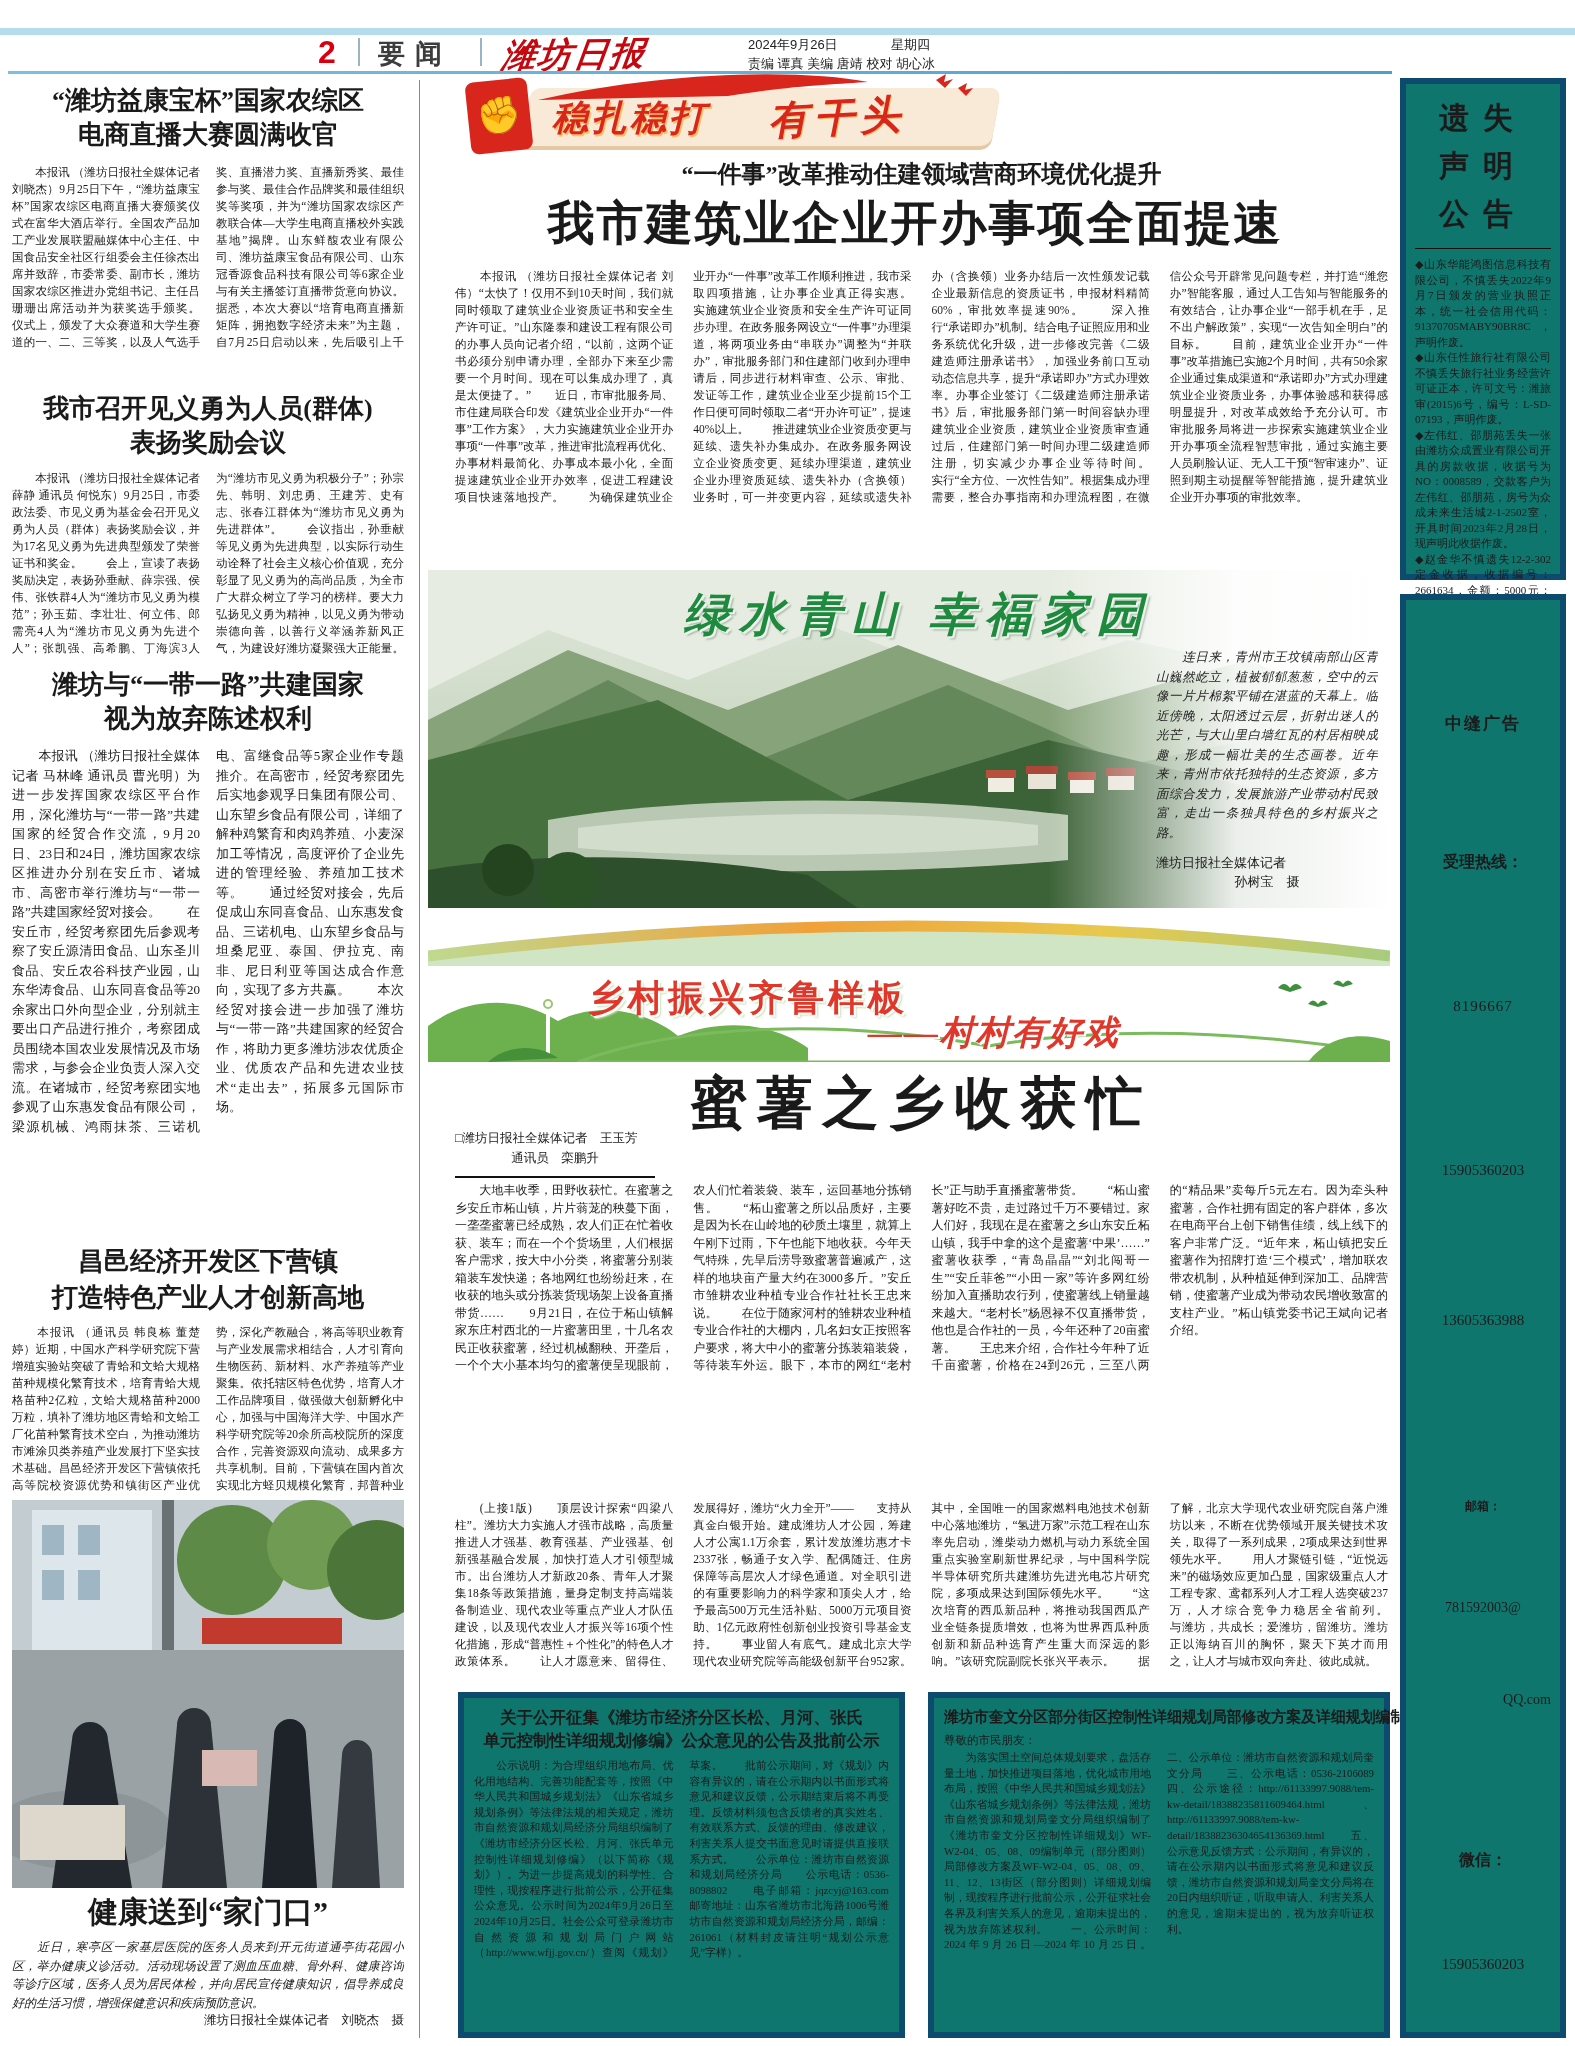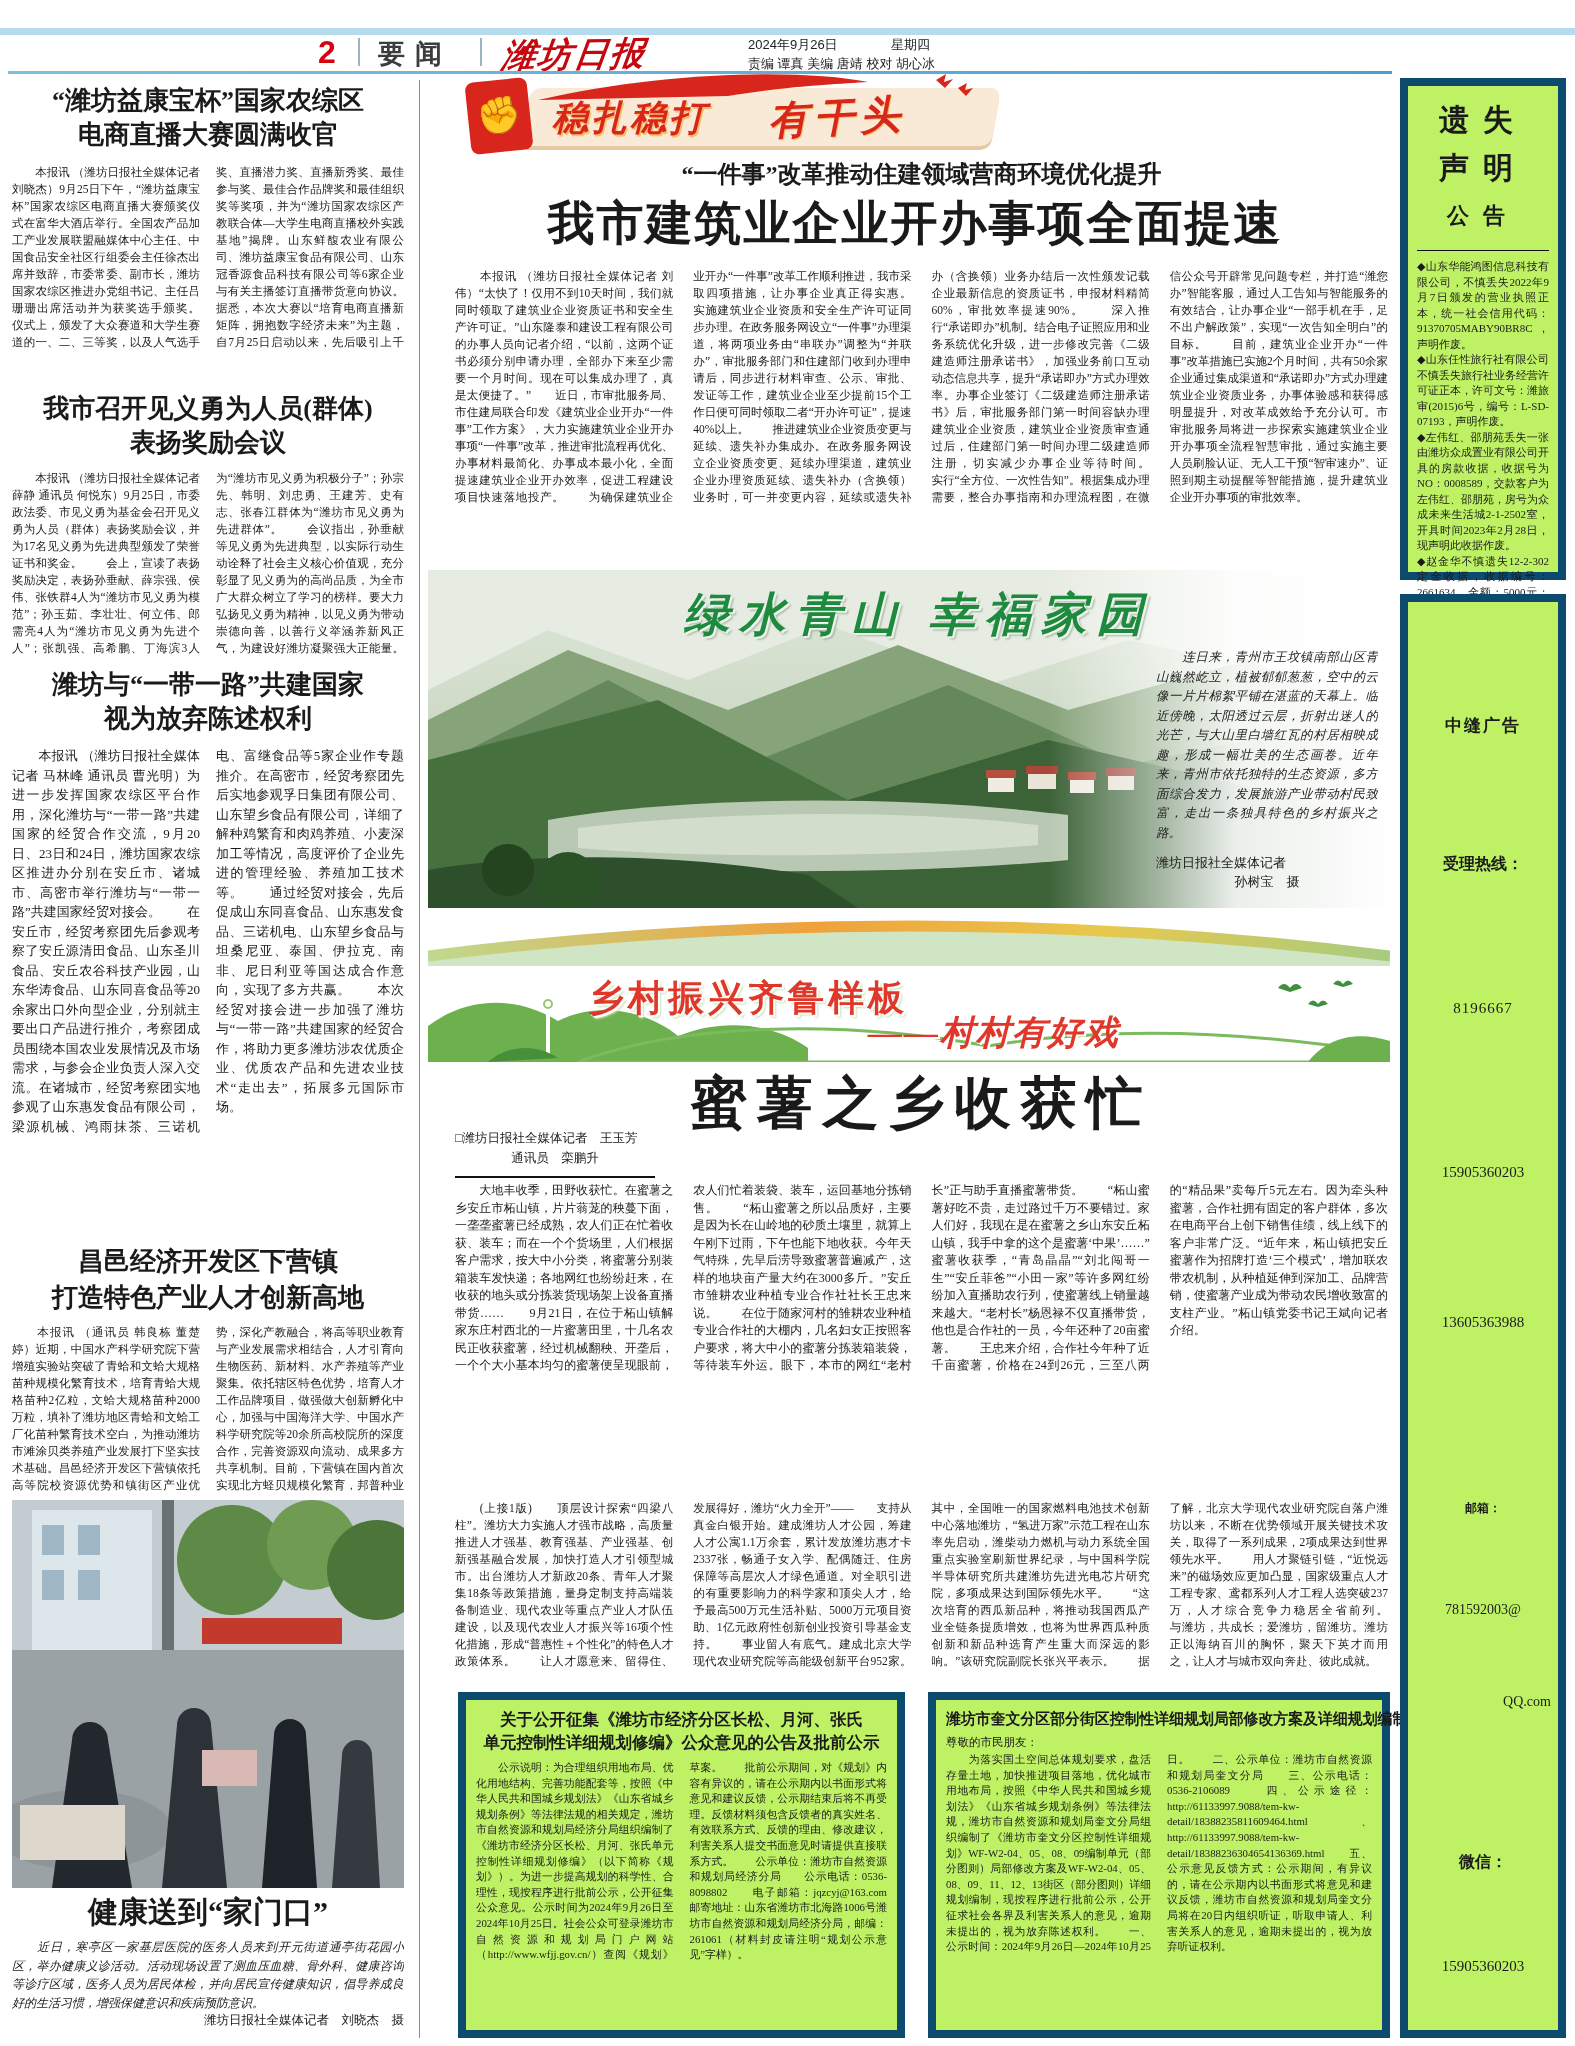--- a/index.html
+++ b/index.html
@@ -8,21 +8,21 @@
   .abs{position:absolute;}
   .jt{text-align:justify;text-justify:inter-ideograph;}
   .clip{overflow:hidden;}
   .c2{column-count:2;column-gap:16px;}
   .c4{column-count:4;column-gap:20px;}
   .body-sm{font-size:11.5px;line-height:17px;}
   .body-md{font-size:12.5px;line-height:18.5px;}
   .hl{font-weight:700;text-align:center;}
   .red{color:#d6000f;}
   .vline{width:1px;background:#8a8a8a;}
-  .boxed{border:8px solid #0c4a6e;background:#bef264;box-sizing:border-box;}
+  .boxed{border:6px solid #0c4a6e;background:#0f766e;box-sizing:border-box;}
   .sideitem{font-size:11px;line-height:15.5px;text-align:justify;}
   .adline{width:100%;text-align:center;}
   .kai{font-style:italic;}
 </style>
 </head>
 <body>
 <div id="page">
 
 <div class="abs" style="left:0;top:28px;width:1575px;height:7px;background:#b4dcec;"></div>
 
@@ -210,21 +210,21 @@
 <div class="abs boxed" style="left:928px;top:1692px;width:462px;height:346px;padding:8px 10px;">
   <div class="hl" style="font-size:15.5px;line-height:22px;transform:scaleX(0.96);transform-origin:left;white-space:nowrap;">潍坊市奎文分区部分街区控制性详细规划局部修改方案及详细规划编制批前公示</div>
   <div style="font-size:11.5px;line-height:16px;margin-top:4px;">尊敬的市民朋友：</div>
   <div class="c2 jt clip" style="margin-top:2px;height:278px;font-size:10.8px;line-height:15.6px;">　　为落实国土空间总体规划要求，盘活存量土地，加快推进项目落地，优化城市用地布局，按照《中华人民共和国城乡规划法》《山东省城乡规划条例》等法律法规，潍坊市自然资源和规划局奎文分局组织编制了《潍坊市奎文分区控制性详细规划》WF-W2-04、05、08、09编制单元（部分图则）局部修改方案及WF-W2-04、05、08、09、11、12、13街区（部分图则）详细规划编制，现按程序进行批前公示，公开征求社会各界及利害关系人的意见，逾期未提出的，视为放弃陈述权利。　　一、公示时间：2024年9月26日—2024年10月25日。　　二、公示单位：潍坊市自然资源和规划局奎文分局　　三、公示电话：0536-2106089　　四、公示途径：http://61133997.9088/tem-kw-detail/18388235811609464.html、http://61133997.9088/tem-kw-detail/18388236304654136369.html　　五、公示意见反馈方式：公示期间，有异议的，请在公示期内以书面形式将意见和建议反馈，潍坊市自然资源和规划局奎文分局将在20日内组织听证，听取申请人、利害关系人的意见，逾期未提出的，视为放弃听证权利。</div>
 </div>
 
 <div class="abs boxed" style="left:1400px;top:78px;width:166px;height:502px;padding:10px 9px 8px;">
   <div style="text-align:center;border-bottom:1.5px solid #111;padding-bottom:10px;margin-bottom:8px;">
     <div style="font-size:30px;font-weight:900;letter-spacing:14px;line-height:48px;">遗失</div>
     <div style="font-size:30px;font-weight:900;letter-spacing:14px;line-height:48px;">声明</div>
-    <div style="font-size:22px;font-weight:900;letter-spacing:14px;line-height:48px;">公告</div>
+    <div style="font-size:30px;font-weight:900;letter-spacing:14px;line-height:48px;">公告</div>
   </div>
   <div class="sideitem">◆山东华能鸿图信息科技有限公司，不慎丢失2022年9月7日颁发的营业执照正本，统一社会信用代码：91370705MABY90BR8C，声明作废。</div>
   <div class="sideitem">◆山东任性旅行社有限公司不慎丢失旅行社业务经营许可证正本，许可文号：潍旅审(2015)6号，编号：L-SD-07193，声明作废。</div>
   <div class="sideitem">◆左伟红、邵朋苑丢失一张由潍坊众成置业有限公司开具的房款收据，收据号为NO：0008589，交款客户为左伟红、邵朋苑，房号为众成未来生活城2-1-2502室，开具时间2023年2月28日，现声明此收据作废。</div>
   <div class="sideitem clip" style="max-height:110px;">◆赵金华不慎遗失12-2-302定金收据，收据编号：2661634，金额：5000元；12-2-302储藏室款收据，收据编号：2855624，金额：29655元；12-2-302房款收据，收据编号：2661558，金额：318468元，声明作废。</div>
 </div>
 
 <div class="abs boxed" style="left:1400px;top:594px;width:166px;height:1444px;">
   <div class="abs adline" style="top:112px;font-size:17px;font-weight:700;letter-spacing:2px;">中缝广告</div>
   <div class="abs adline" style="top:252px;font-size:16px;font-weight:700;">受理热线：</div>

